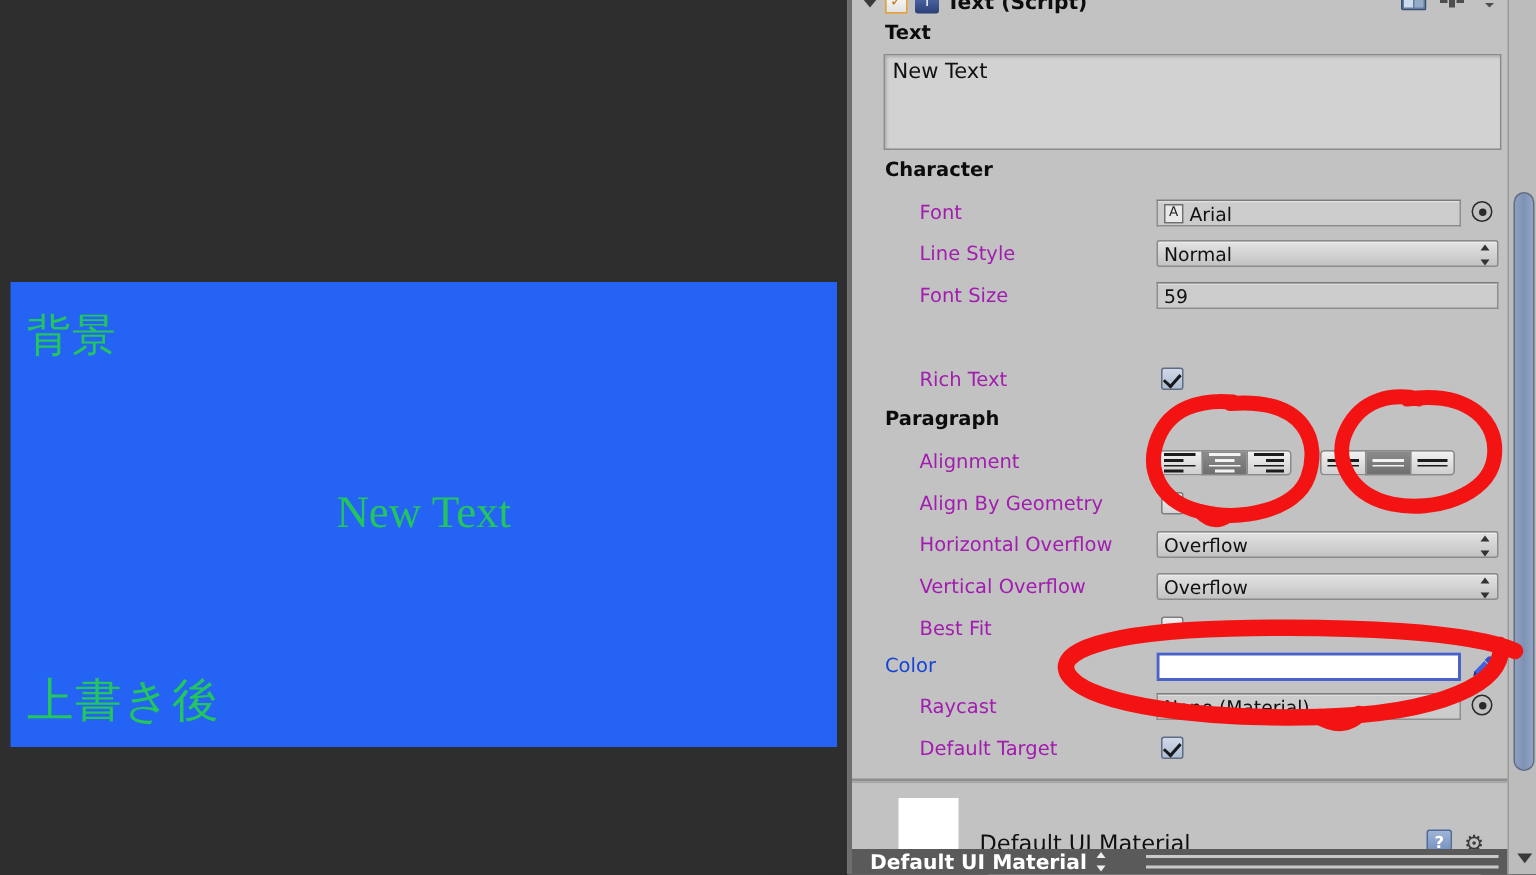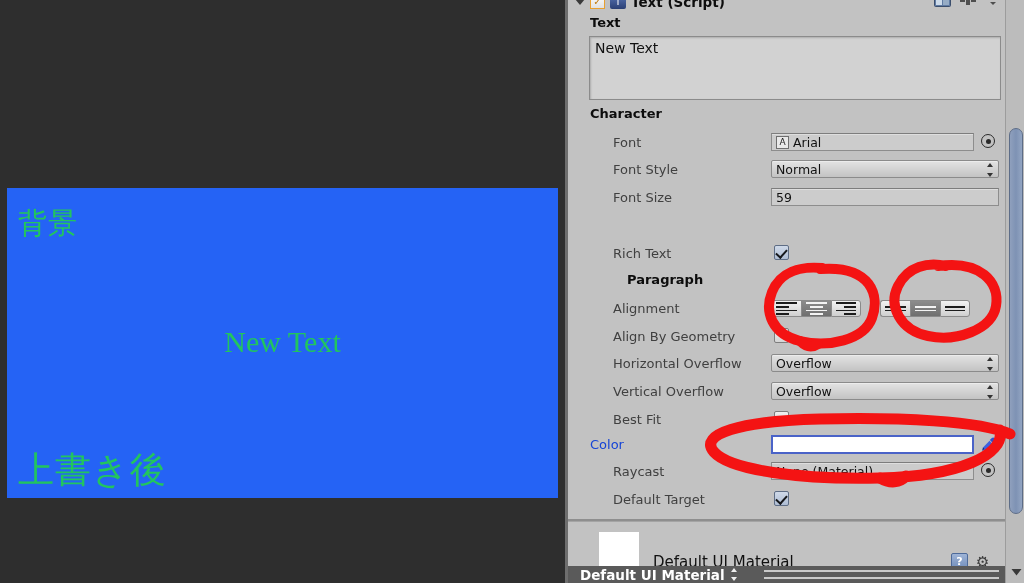--- a/index.html
+++ b/index.html
@@ -24,21 +24,21 @@
     background: #2563f5;
   }
   .gv-label {
     position: absolute;
     color: #22c55e;
     font-family: Liberation Serif, serif;
     white-space: nowrap;
   }
   #label-haikei { left: 18px; top: 204px; font-size: 29px; letter-spacing: 1px; }
   #label-newtext { left: 0; top: 325px; width: 565px; text-align: center; font-size: 30px; }
-  #label-uwagaki { left: 18px; top: 446px; font-size: 36px; letter-spacing: 1px; }
+  #label-uwagaki { left: 18px; top: 446px; font-size: 31px; letter-spacing: 1px; }
 
   
   #inspector {
     position: absolute; left: 565px; top: 0;
     width: 459px; height: 583px;
     background: #c2c2c2;
     border-left: 3px solid #6e6e6e;
     font-size: 12.5px;
     color: #101010;
   }
@@ -85,21 +85,21 @@
   .hdr-ico { opacity: .85; }
 
   
   .section-label {
     position: absolute; left: 22px;
     font-weight: bold; font-size: 13px; color: #0c0c0c;
   }
   .row { position: absolute; left: 0; width: 437px; height: 22px; }
   .row-label {
     position: absolute; left: 45px; top: 3px;
-    font-size: 13px; color: #404040; white-space: nowrap;
+    font-size: 13px; color: #a21caf; white-space: nowrap;
   }
   .row-label.override { color: #1544d6; left: 22px; }
 
   .field {
     position: absolute; top: 1px; height: 18px;
     background: #cccccc;
     border: 1px solid #8d8d8d;
     border-top-color: #7d7d7d;
     font-size: 12.5px; color: #111;
     display: flex; align-items: center;
@@ -348,21 +348,21 @@
       <div class="row" style="top:132px;">
         <div class="row-label">Font</div>
         <div class="field" style="left:203px;width:203px;">
           <div class="obj-field-icon">A</div>
           <span>Arial</span>
         </div>
         <div class="picker-circle" style="left:413px;top:2px;"></div>
       </div>
 
       <div class="row" style="top:159px;">
-        <div class="row-label">Font Style</div>
+        <div class="row-label">Line Style</div>
         <div class="field popup" style="left:203px;width:228px;">
           <span>Normal</span>
           <span class="popup-arrows">
             <span class="tri-up"></span>
               <span class="tri-dn"></span>
           </span>
         </div>
       </div>
 
       <div class="row" style="top:187px;">
@@ -371,21 +371,21 @@
           <span>59</span>
         </div>
       </div>
 
 
       <div class="row" style="top:243px;">
         <div class="row-label">Rich Text</div>
         <div class="checkbox checked" style="left:206px;top:2px;"></div>
       </div>
 
-      <div class="section-label" style="top:272px;margin-left:37px;">Paragraph</div>
+      <div class="section-label" style="top:272px;">Paragraph</div>
 
       <div class="row" style="top:298px;">
         <div class="row-label">Alignment</div>
         <div class="align-group" style="left:203px;">
           <div class="align-btn">
             <div class="ln" style="width:100%"></div>
               <div class="ln" style="width:62%"></div>
             <div class="ln" style="width:100%"></div>
               <div class="ln" style="width:62%"></div>
           </div>

